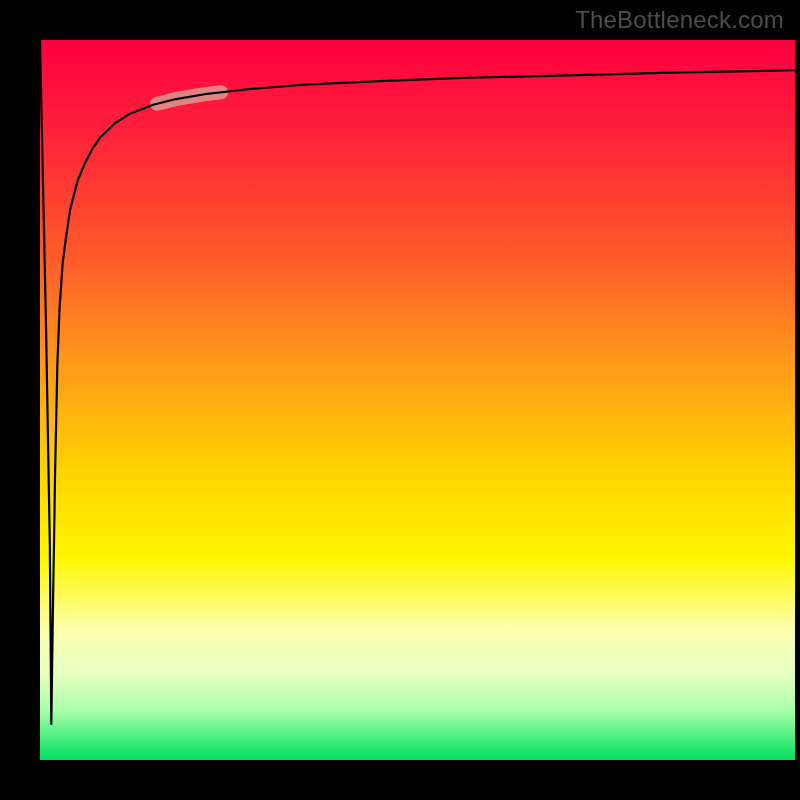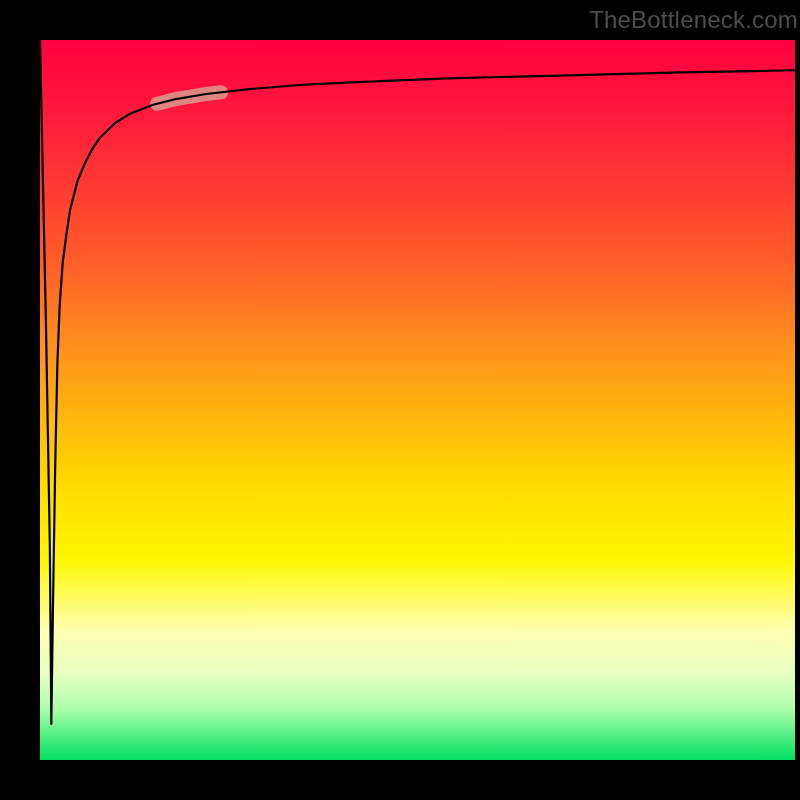--- a/index.html
+++ b/index.html
@@ -32,21 +32,21 @@
       #fff700 72%,
       #fdffb0 82%,
       #e8ffc0 88%,
       #aaffaa 93%,
       #00e060 100%
     );
   }
   .watermark {
     position: absolute;
     top: 6px;
-    right: 2px;
+    right: 16px;
     color: #4d4d4d;
     font-size: 24px;
     font-weight: 400;
     letter-spacing: 0.2px;
     user-select: none;
     margin-left: 28px;
   }
   .curve-svg {
     position: absolute;
     left: 0;

